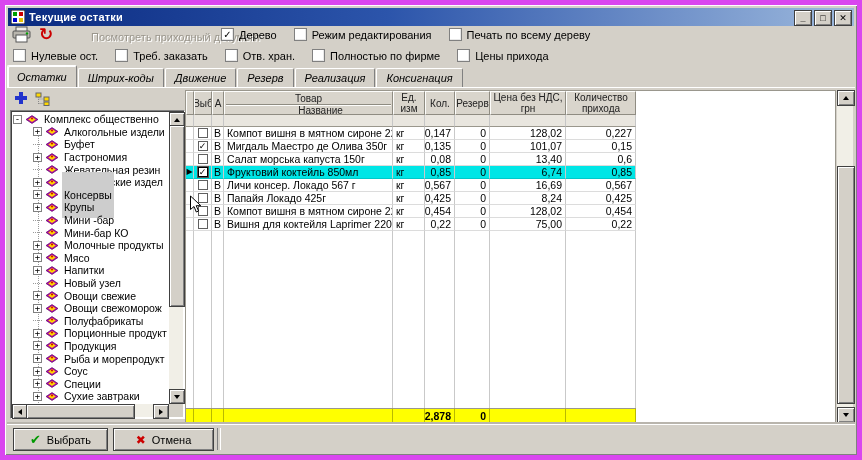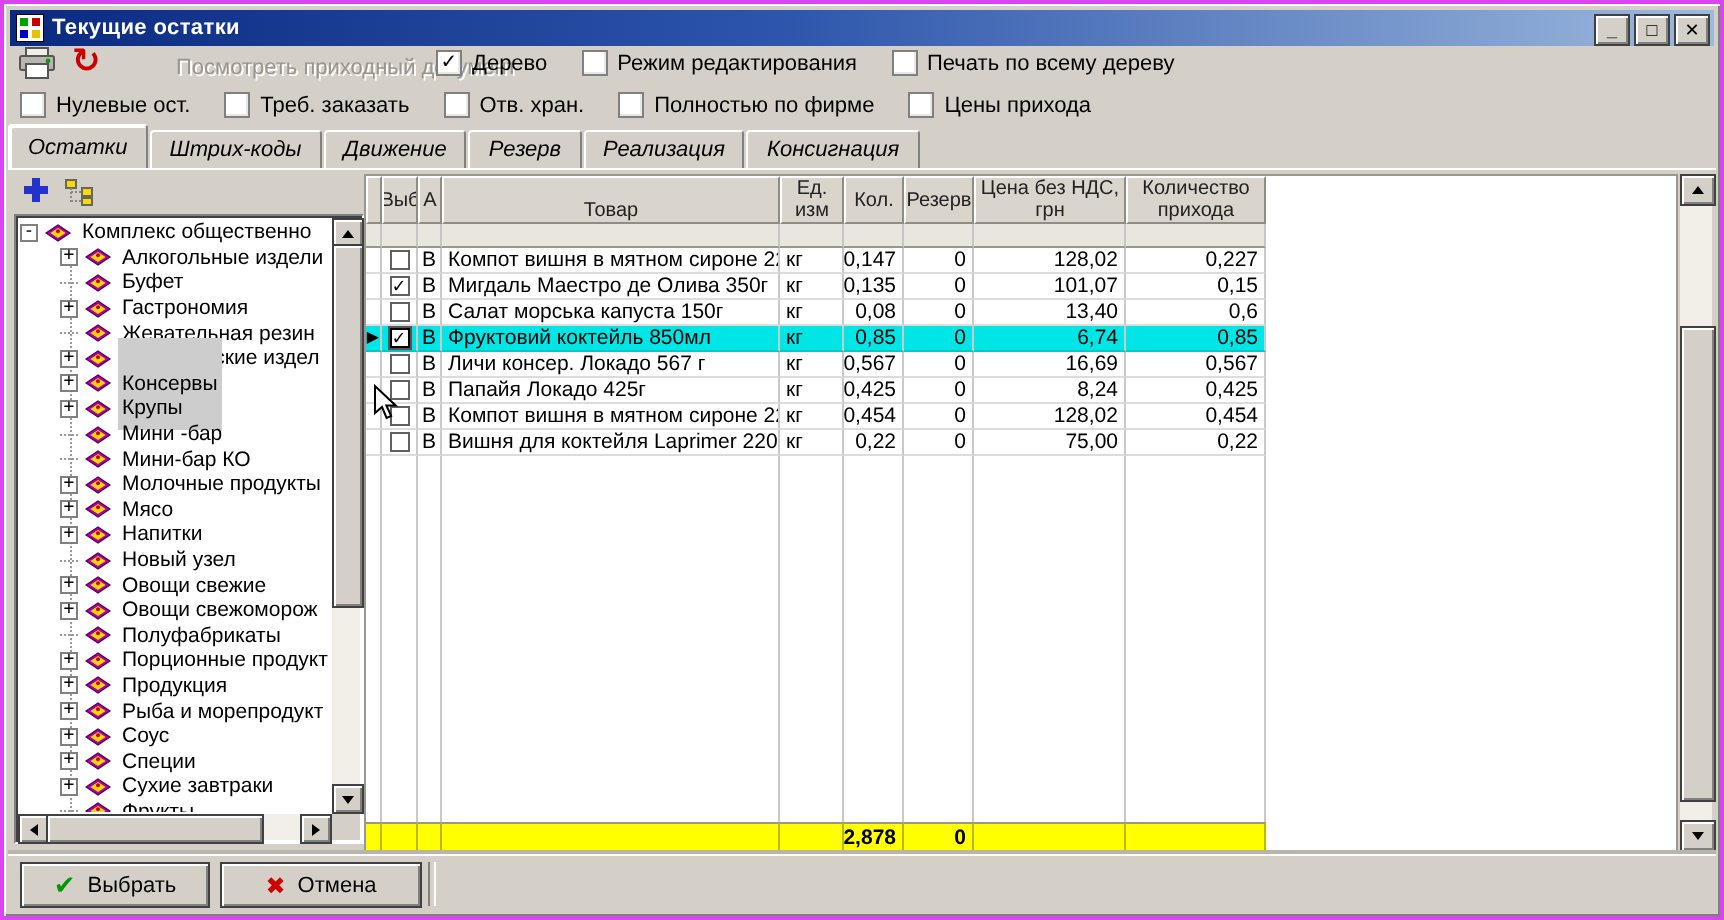--- a/index.html
+++ b/index.html
@@ -1,17 +1,17 @@
 <!DOCTYPE html>
 <html><head>
 <meta charset="utf-8">
 <style>
   html,body{margin:0;padding:0;}
   body{width:862px;height:460px;position:relative;font-family:"Liberation Sans","DejaVu Sans",sans-serif;font-size:11px;background:#d4d0c8;overflow:hidden;}
-  .window{position:absolute;inset:0;background:#d4d0c8;border:2px solid #d946ef;box-shadow:inset 1px 1px 0 #fff, inset -1px -1px 0 #808080;}
+  .window{position:absolute;inset:0;background:#d4d0c8;border:5px solid #d946ef;box-shadow:inset 1px 1px 0 #fff, inset -1px -1px 0 #808080;}
   
   .titlebar{position:absolute;left:3px;top:3px;right:3px;height:18px;background:linear-gradient(90deg,#0a2a80 0%,#2c55ab 45%,#9db9dd 100%);display:flex;align-items:center;color:#fff;font-weight:bold;padding-left:3px;box-sizing:border-box;}
   .title-text{margin-left:4px;letter-spacing:.2px;}
   .winbtns{position:absolute;right:2px;top:2px;display:flex;gap:2px;}
   .wbtn{width:16px;height:14px;background:#d4d0c8;border:1px solid #404040;box-shadow:inset 1px 1px 0 #fff, inset -1px -1px 0 #808080;display:flex;align-items:center;justify-content:center;font-size:9px;font-weight:bold;color:#000;line-height:1;}
   
   .tb-icon{position:absolute;cursor:default;}
   #printer{left:7px;top:21px;}
   #refresh{left:34px;top:19px;color:#cc0000;font-weight:bold;font-size:17px;}
   #viewdoc{position:absolute;left:86px;top:26px;color:#9a968c;text-shadow:1px 1px 0 #fff;}
@@ -50,21 +50,21 @@
   .sb-track{background:#f1efe7;}
   .sb-thumb{position:absolute;background:#d4d0c8;border:1px solid #404040;box-shadow:inset 1px 1px 0 #fff, inset -1px -1px 0 #808080;}
   .tvscroll{position:absolute;right:1px;top:1px;width:14px;bottom:14px;}
   .thscroll{position:absolute;left:1px;right:15px;bottom:1px;height:13px;}
   .sb-corner{position:absolute;right:1px;bottom:1px;width:14px;height:13px;background:#d4d0c8;}
   
   .gridpane{position:absolute;left:178px;top:2px;right:19px;bottom:2px;background:#fff;border:1px solid #9a978d;display:flex;flex-direction:column;overflow:hidden;}
   .grid-rowset{width:450px;flex:none;display:flex;}
   .hc{box-sizing:border-box;background:#d9d5cc;border:1px solid;border-color:#fdfdfb #8f8c82 #8f8c82 #fdfdfb;display:flex;align-items:center;justify-content:center;text-align:center;font-size:10px;line-height:11px;color:#222;overflow:hidden;}
   .ghead{height:24px;}
-  .hc.split{flex-direction:column;padding:11px;justify-content:stretch;}
+  .hc.split{flex-direction:column;padding:1px;justify-content:stretch;}
   .hc.split .ht{flex:1;display:flex;align-items:center;justify-content:center;width:100%;border-bottom:1px solid #8f8c82;box-shadow:0 1px 0 #fdfdfb;}
   .hc.split .hb{flex:1;display:flex;align-items:center;justify-content:center;width:100%;margin-left:24px;}
   .gfilter{height:12px;}
   .fc{box-sizing:border-box;background:#e9e6df;border-right:1px solid #c6c6c6;border-bottom:1px solid #9a978d;}
   .grow{height:13px;display:flex;width:450px;flex:none;}
   .gc{box-sizing:border-box;border-right:1px solid #c9c9c9;border-bottom:1px solid #dcdcdc;font-size:10.5px;display:flex;align-items:center;overflow:hidden;white-space:nowrap;background:#fff;}
   .grow.sel .gc{background:#00e6e6;border-bottom-color:#00c9c9;}
   .c0{width:8px;}.c1{width:18px;}.c2{width:12px;}.c3{width:169px;}.c4{width:32px;}.c5{width:30px;}.c6{width:35px;}.c7{width:76px;}.c8{width:70px;}
   .gc.num{justify-content:flex-end;padding-right:3px;}
   .gc.cen{justify-content:center;}

